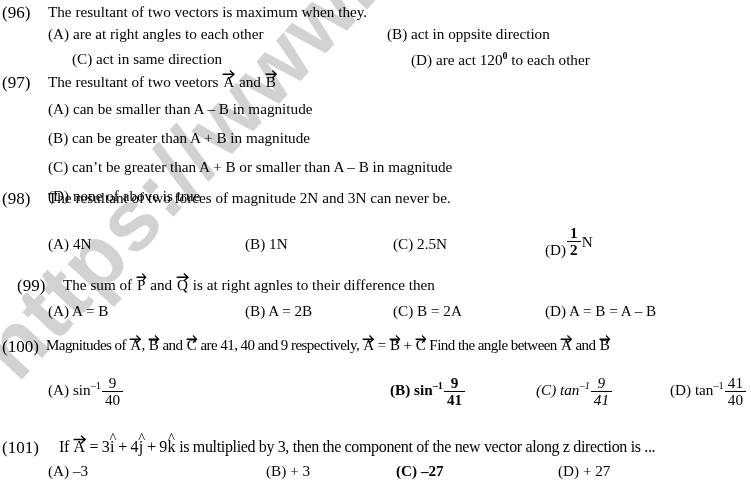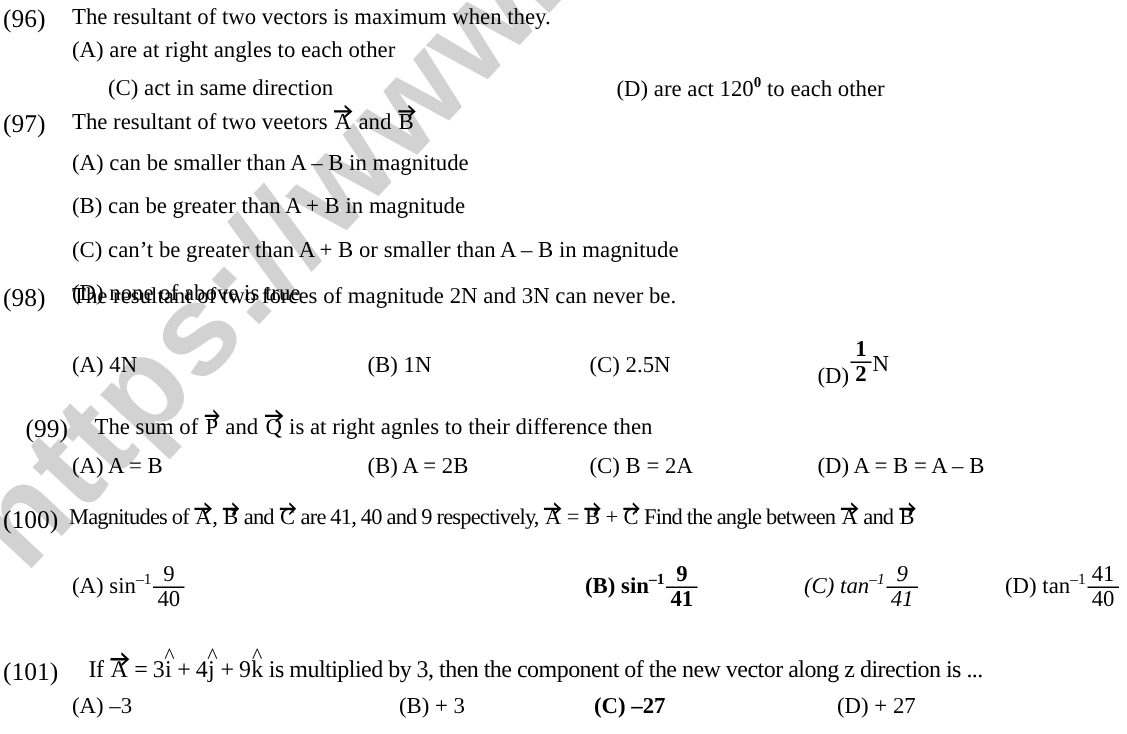--- a/index.html
+++ b/index.html
@@ -149,20 +149,24 @@
     <div class="qblock" style="top:4px;">
       <div class="qline" style="height:22px;">
         <span class="qnum">(96)</span>
         <span class="qtext">The resultant of two vectors is maximum when they.</span>
       </div>
       <div class="qline" style="height:25px;">
         <span class="opt colA">
           <span>(A)</span>
           <span>are at right angles to each other</span>
         </span>
+        <span class="opt" style="left:387px;">
+          <span>(B)</span>
+          <span>act in oppsite direction</span>
+        </span>
       </div>
       <div class="qline" style="height:25px;margin-left:24px;">
         <span class="opt colA">
           <span>(C)</span>
           <span>act in same direction</span>
         </span>
         <span class="opt" style="left:387px;">
           <span>(D)</span>
           <span>are act 120</span><span class="supdeg">0</span><span> to each other</span>
         </span>

